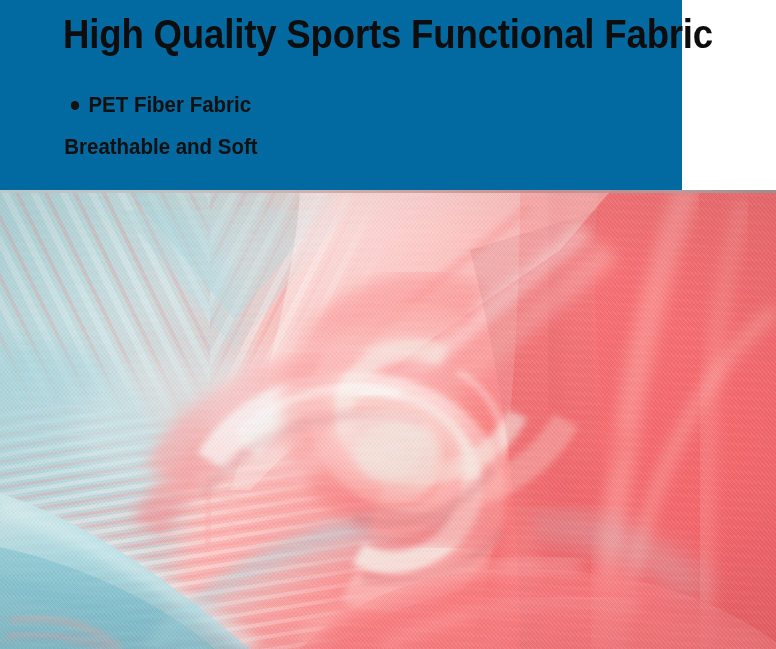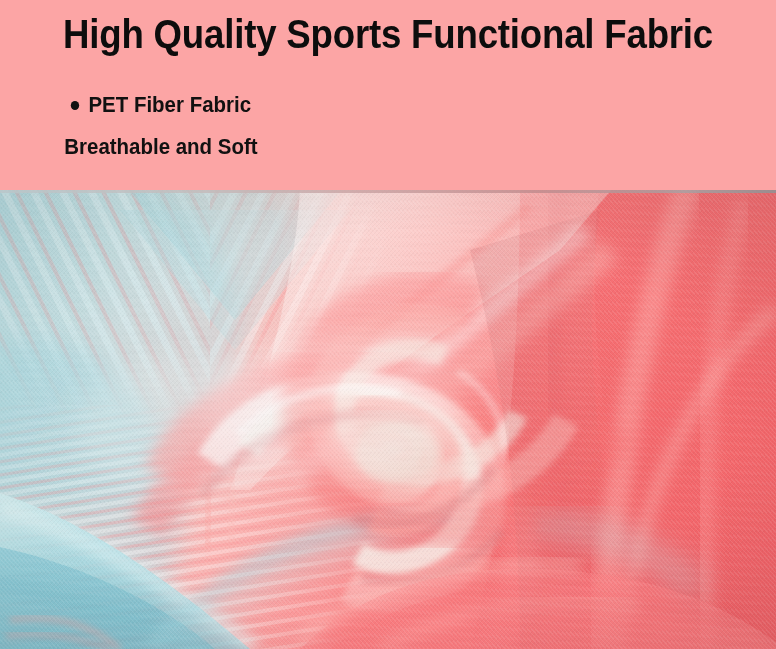--- a/index.html
+++ b/index.html
@@ -13,22 +13,22 @@
   .banner {
     position:relative;
     width:776px; height:649px;
     background:#ffffff;
   }
 
   
   .header {
     position:absolute;
     left:0; top:0;
-    width:776px; height:190px;
-    background:#fca5a5;
+    width:682px; height:190px;
+    background:#0369a1;
   }
   .page-title {
     position:absolute;
     left:0; top:12px;
     width:776px;
     text-align:center;
     font-family:"Liberation Sans", sans-serif;
     font-weight:700;
     font-size:40px;
     line-height:44px;

